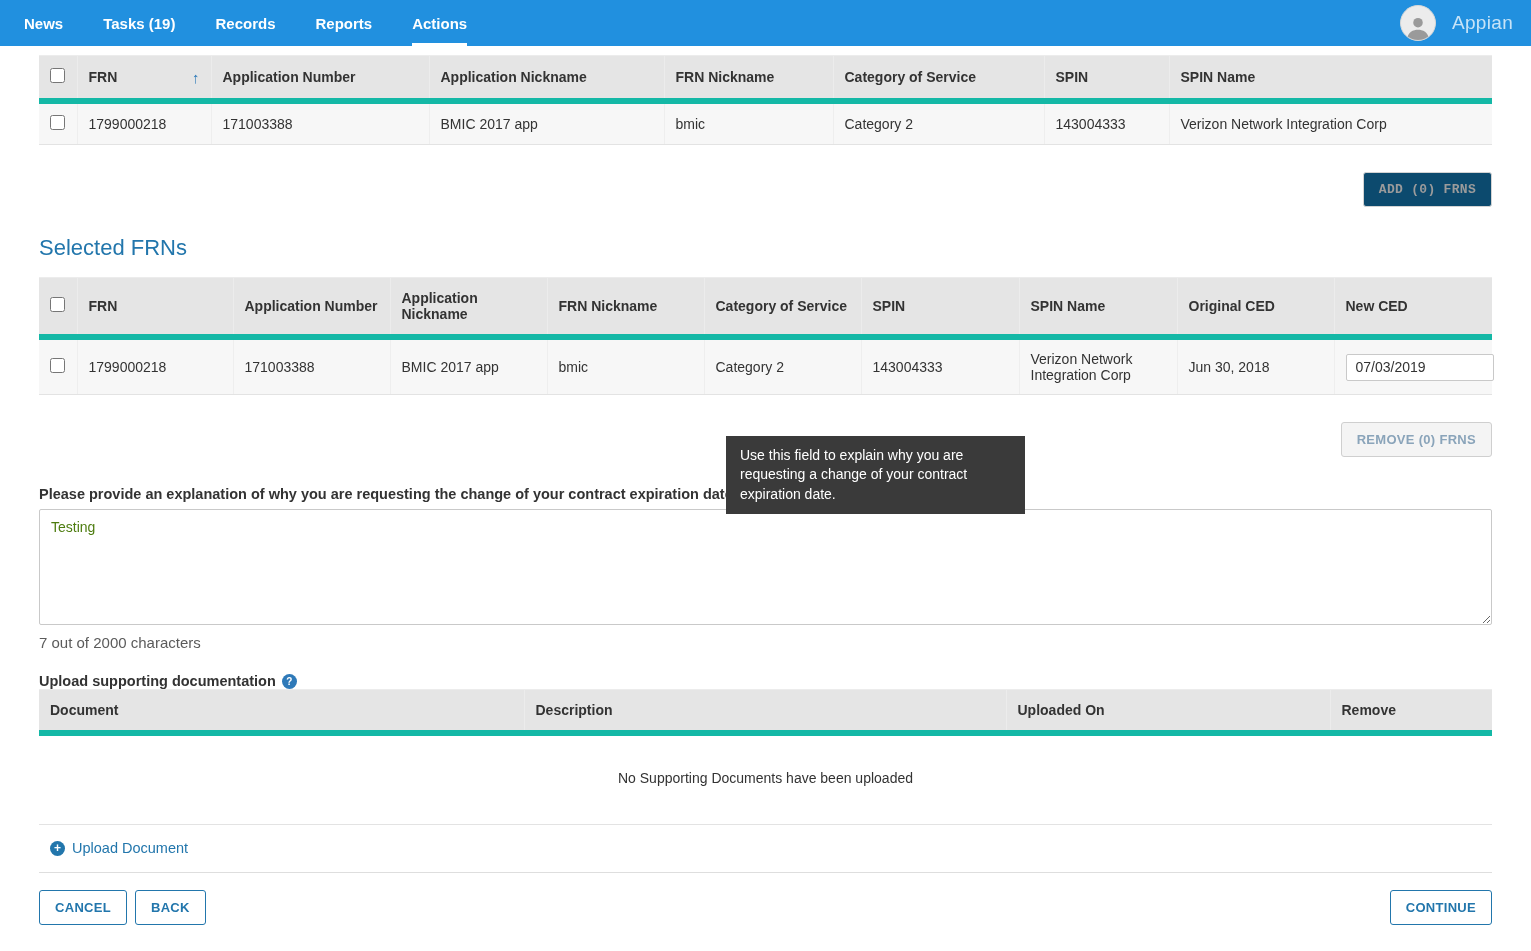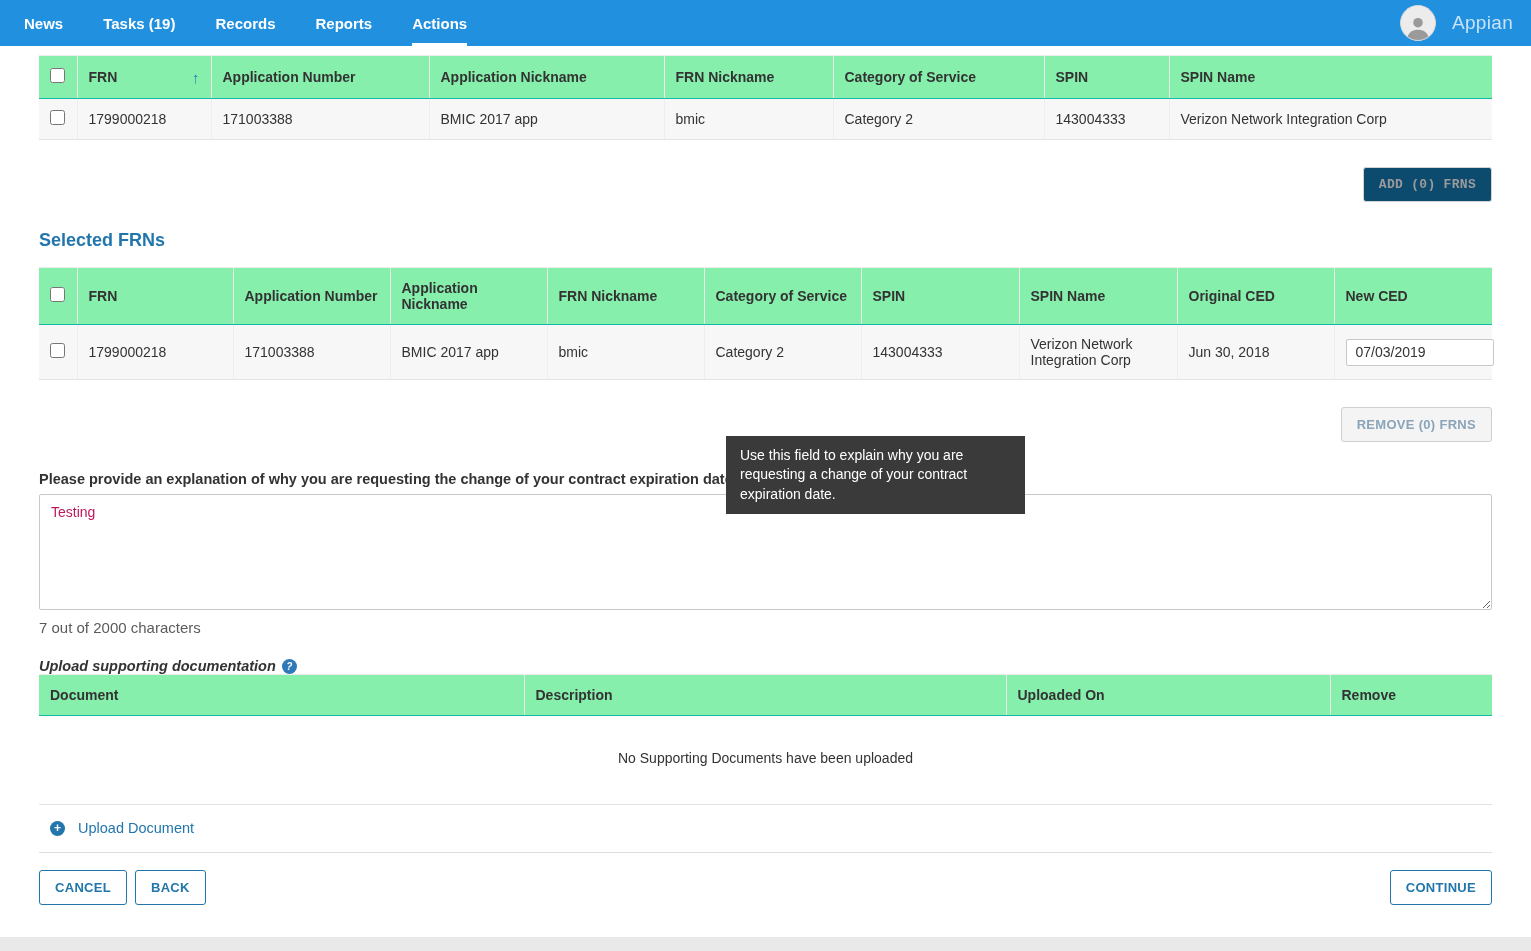--- a/index.html
+++ b/index.html
@@ -38,22 +38,22 @@
 
   
   .content { position: relative; padding: 9px 39px 0 39px; }
 
   table.grid {
     width: 100%; border-collapse: collapse; table-layout: fixed;
     font-size: 14px; color: #333;
   }
   table.grid th {
     text-align: left; font-weight: 700; padding: 12px 11px;
-    border-top: 1px solid #ececec; border-bottom: 1px solid #14b8a6;
-    border-right: 1px solid #ececec; background: #86efac; vertical-align: middle;
+    border-top: 1px solid #ececec; border-bottom: 6px solid #14b8a6;
+    border-right: 1px solid #ececec; background: #e5e5e5; vertical-align: middle;
   }
   table.grid th:last-child { border-right: none; }
   table.grid td {
     padding: 11px 11px; border-bottom: 1px solid #e3e3e3;
     border-right: 1px solid #eeeeee; vertical-align: middle;
   }
   table.grid td:last-child { border-right: none; }
   table.grid tbody tr { background: #f7f7f7; }
   .cb-cell { text-align: center; }
   .cb-cell input { width: 15px; height: 15px; margin: 0; cursor: pointer; }
@@ -62,21 +62,21 @@
 
   .btn-row { display: flex; justify-content: flex-end; margin: 27px 0 0 0; }
   .action-btn {
     font-family: inherit; font-size: 13px; font-weight: 700; letter-spacing: .3px;
     padding: 9px 15px; border-radius: 3px; cursor: pointer;
   }
   .btn-disabled { background: #0c4a6e; border: 1px solid #d3d3d3; color: #9b9b9b; font-family: Liberation Mono, monospace; }
   .btn-remove   { background: #f4f4f4; border: 1px solid #cfcfcf; color: #8aa4ba; }
   .btn-outline  { background: #fff; border: 1px solid #2276ac; color: #2276ac; }
 
-  .section-heading { color: #2276ac; font-size: 18px; font-weight: 700; margin: 28px 0 16px 0; }
+  .section-heading { color: #2276ac; font-size: 22px; font-weight: 400; margin: 28px 0 16px 0; }
 
   .ced-input {
     width: 148px; height: 27px; border: 1px solid #c9c9c9; border-radius: 2px;
     background: #fff; padding: 5px 9px; font-family: inherit; font-size: 14px; color: #333;
   }
 
   .field-label-row { display: flex; align-items: center; gap: 6px; margin-top: 29px; }
   .bold-label { font-size: 14.5px; font-weight: 700; color: #333; }
   .help-icon {
     width: 15px; height: 15px; border-radius: 50%; background: #2e79b8; color: #fff;
@@ -86,38 +86,38 @@
 
   .tooltip {
     position: absolute; left: 726px; top: 390px; width: 299px;
     background: #3a3a3a; color: #fff; font-size: 14px; line-height: 1.38;
     padding: 10px 14px; z-index: 5;
   }
 
   .explanation-textarea {
     width: 100%; height: 116px; margin-top: 7px;
     border: 1px solid #c9c9c9; border-radius: 2px; resize: both;
-    font-family: inherit; font-size: 14px; color: #be185d; padding: 9px 11px;
+    font-family: inherit; font-size: 14px; color: #4d7c0f; padding: 9px 11px;
   }
   .char-count { font-size: 15px; color: #5b5b5b; margin-top: 5px; }
 
-  .upload-label-row { margin-top: 22px; display: flex; align-items: center; gap: 6px; font-style: italic; }
+  .upload-label-row { margin-top: 22px; display: flex; align-items: center; gap: 6px; }
 
   table.docs { }
   table.docs td.empty-cell {
     background: #fff; text-align: center; padding: 34px 0 38px 0;
     border-right: none; font-size: 14px; color: #333;
   }
   .upload-row { display: flex; align-items: center; gap: 7px; padding: 15px 11px 14px 11px; }
   .plus-icon {
     width: 15px; height: 15px; border-radius: 50%; background: #2276ac; color: #fff;
     display: inline-flex; align-items: center; justify-content: center;
     font-size: 12px; font-weight: 700; cursor: pointer; flex: 0 0 auto;
   }
-  .upload-link { color: #2276ac; font-size: 14.5px; text-decoration: none; cursor: pointer; margin-left: 6px; }
+  .upload-link { color: #2276ac; font-size: 14.5px; text-decoration: none; cursor: pointer; }
 
   .footer-divider { border: none; border-top: 1px solid #dedede; margin: 2px 0 0 0; }
   .footer-buttons { display: flex; gap: 8px; padding: 17px 0 32px 0; }
   .spacer { flex: 1; }
 </style>
 </head>
 <body>
 
 <div class="page">
 

